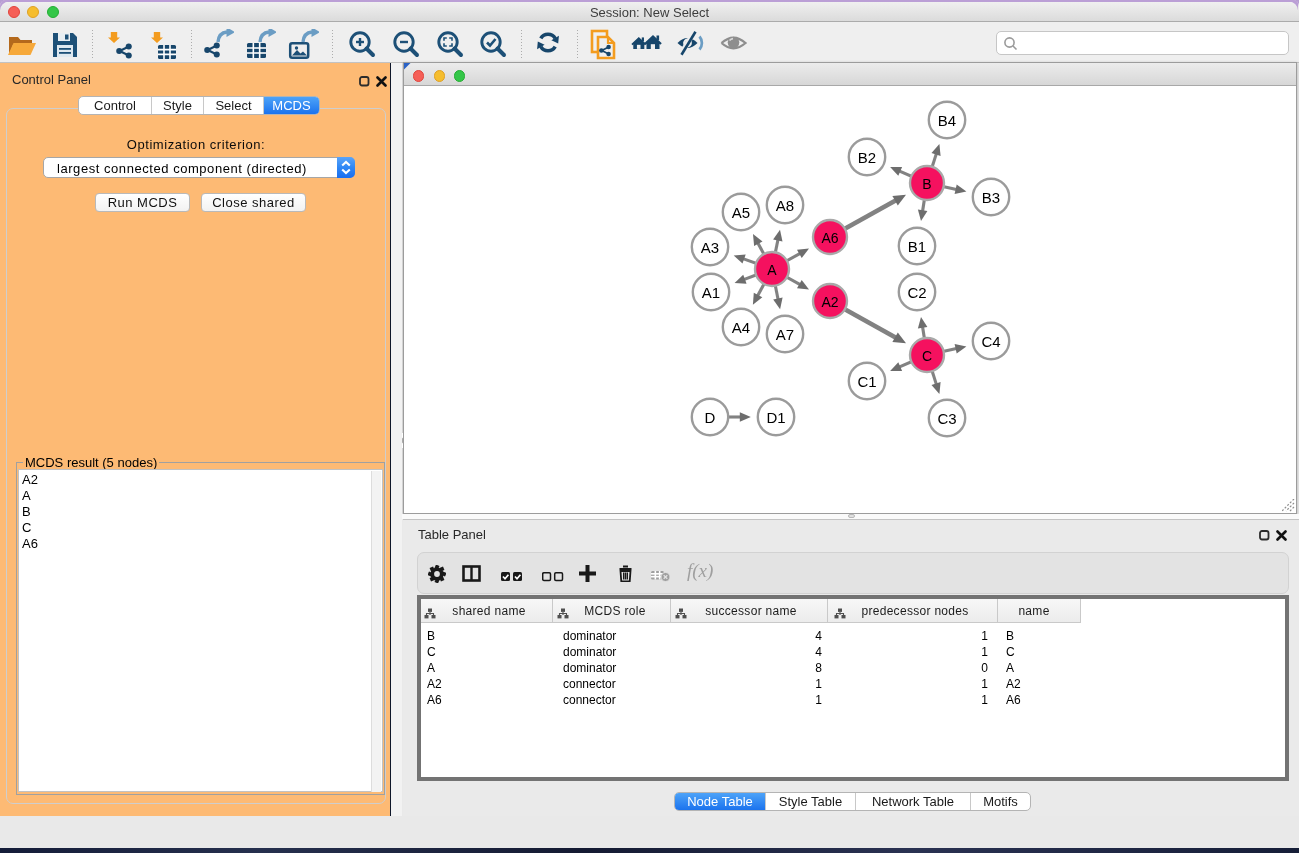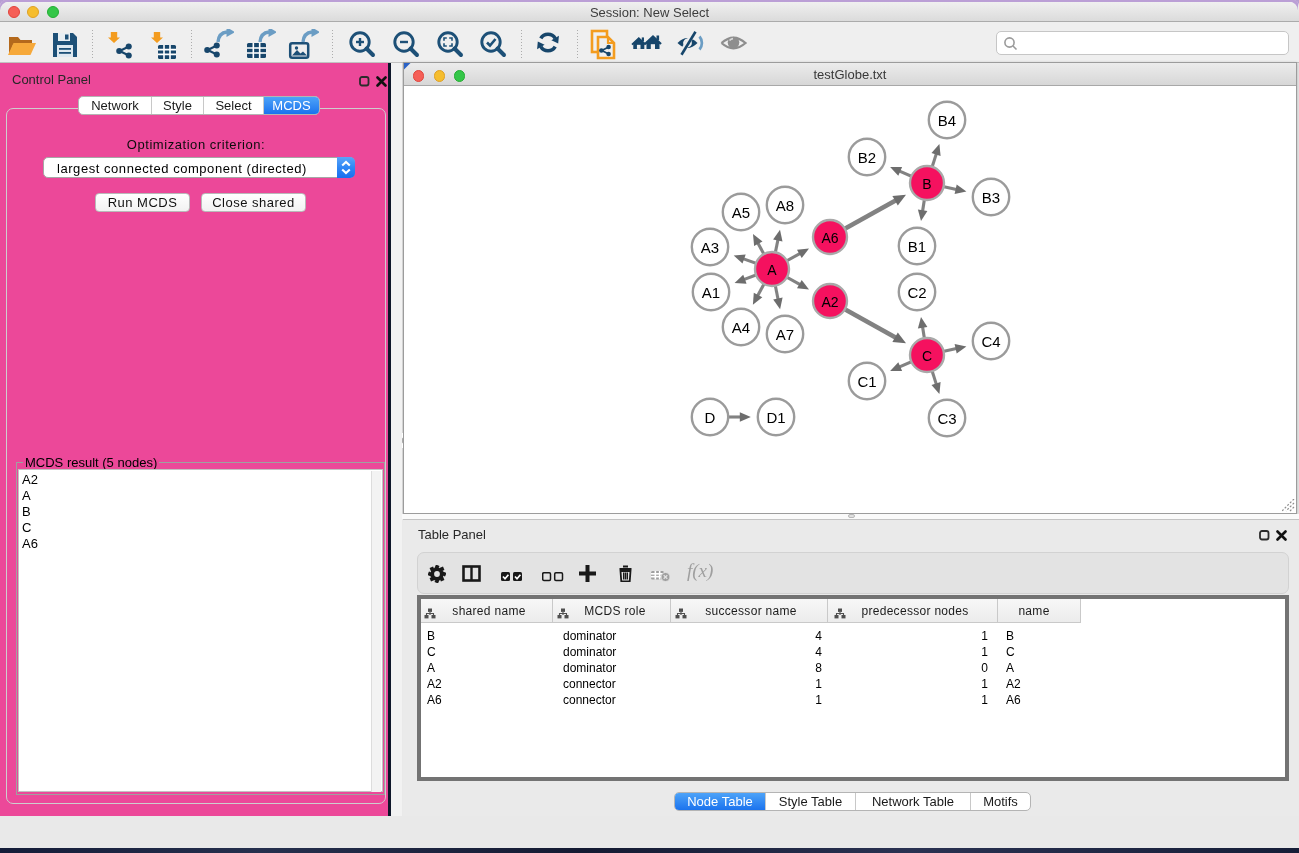--- a/index.html
+++ b/index.html
@@ -156,31 +156,31 @@
 <div class="tsep" style="left:332px"></div>
 <div class="tsep" style="left:521px"></div>
 <div class="tsep" style="left:577px"></div>
 <div class="search">
           <div style="position:absolute;left:6px;top:4px"><svg width="15" height="15" viewBox="0 0 15 15">
               <circle cx="6.5" cy="6.5" r="4.6" fill="none" stroke="#9a9a9a" stroke-width="1.6"></circle>
               <line x1="10" y1="10" x2="13.5" y2="13.5" stroke="#9a9a9a" stroke-width="1.6"></line>
             </svg></div>
         </div>
 </div>
-<div style="position:absolute;left:0;top:63px;width:391px;height:753px;background:#ec4899;border-right:3px solid #0f172a">
+<div style="position:absolute;left:0;top:63px;width:391px;height:753px;background:#fdba74;border-right:1px solid #0f172a">
 <div class="panelhdr" style="position:absolute;left:12px;top:9px">Control Panel</div>
 <div style="position:absolute;left:359px;top:10px"><svg width="11" height="11" viewBox="0 0 11 11">
             <rect x="1" y="1" width="8.5" height="8.5" rx="2" fill="none" stroke="#2c2c2c" stroke-width="1.8"></rect>
           </svg></div>
 <div style="position:absolute;left:376px;top:10px"><svg width="11" height="11" viewBox="0 0 11 11">
             <path d="M1.5 1.5 L9.5 9.5 M9.5 1.5 L1.5 9.5" stroke="#111" stroke-width="2.6" stroke-linecap="round"></path>
           </svg></div>
 <div style="position:absolute;left:6px;top:45px;width:380px;height:696px;border:1px solid #cecece;border-radius:7px"></div>
 <div class="tabs" style="left:78px;top:33px">
-          <div class="tab" style="width:72px">Network</div>
+          <div class="tab" style="width:72px">Control</div>
           <div class="tab" style="width:52px">Style</div>
           <div class="tab" style="width:60px">Select</div>
           <div class="tab sel" style="width:56px">MCDS</div>
         </div>
 <div style="position:absolute;left:0;top:74px;width:392px;text-align:center;font-size:13px;letter-spacing:0.55px;color:#0c0c0c">Optimization criterion:</div>
 <div style="position:absolute;left:43px;top:94px;width:312px;height:21px;background:#fff;border:1px solid #a6a6a6;border-radius:5px">
           <div style="position:absolute;left:13px;top:2.5px;font-size:13px;letter-spacing:0.55px;color:#000">largest connected component (directed)</div>
           <div style="position:absolute;right:-1px;top:-1px"><svg width="18" height="21" viewBox="0 0 18 21">
               <defs>
                 <linearGradient id="bg1" x1="0" y1="0" x2="0" y2="1">
@@ -203,21 +203,20 @@
 <div style="position:absolute;left:18px;top:406px;width:365px;height:323px;background:#fff;border:1px solid #c2c2c2">
           <div style="position:absolute;left:3px;top:2px;font-size:13px;line-height:16px;color:#000">A2<br>A<br>B<br>C<br>A6</div>
           <div style="position:absolute;right:1px;top:1px;width:10px;height:321px;background:#f3f3f3;border-left:1px solid #ddd"></div>
         </div>
 </div>
 <div style="position:absolute;left:403px;top:62px;width:894px;height:452px;background:#fff;border:1px solid #9c9c9c;box-shadow:0 1px 3px rgba(0,0,0,0.25)">
 <div style="position:absolute;left:0;top:0;width:892px;height:23px;background:linear-gradient(#ececec,#d7d7d7);border-bottom:1px solid #a8a8a8">
 <div class="tl" style="left:8.6px;top:7px;width:11.5px;height:11.5px;background:#f55f57;border:0.5px solid #e0443c"></div>
 <div class="tl" style="left:29.5px;top:7px;width:11.5px;height:11.5px;background:#f5bd2e;border:0.5px solid #dfa023"></div>
 <div class="tl" style="left:49.5px;top:7px;width:11.5px;height:11.5px;background:#34c648;border:0.5px solid #23ad32"></div>
-<div class="title" style="top:4px;font-size:13px;color:#383838">testGlobe.txt</div>
         </div>
 <svg width="8" height="8" style="position:absolute;left:0;top:0">
           <path d="M0 0 L6.5 0 L0 6.5 z" fill="#2a62c6"></path>
         </svg>
 <svg width="13" height="13" style="position:absolute;right:1px;bottom:1px">
           <path d="M12 0 L0 12 M12 4 L4 12 M12 8 L8 12" stroke="#8d8d8d" stroke-width="1.2" stroke-dasharray="2,1.7"></path>
         </svg>
 </div>
 <svg width="893" height="427" style="position:absolute;left:404px;top:86px">
 <line x1="368.0" y1="183.0" x2="353.3" y2="156.0" stroke="#828282" stroke-width="3.1"></line>

